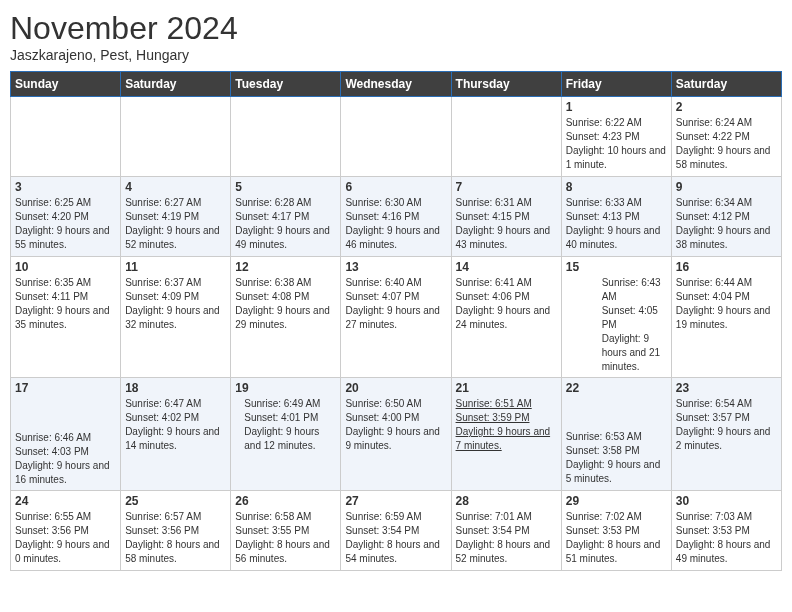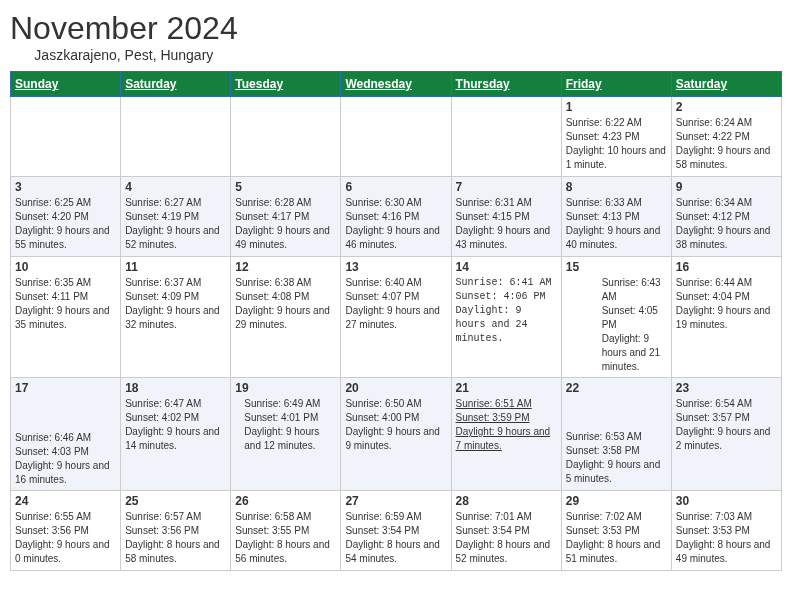--- a/index.html
+++ b/index.html
@@ -34,45 +34,44 @@
     .logo-blue {
       font-size: 16px;
       font-weight: bold;
       color: #2a6db5;
     }
     .logo-icon {
       width: 28px;
       height: 28px;
     }
     .title-block {
-      text-align: center;
+      text-align: left;
     }
     .month-title {
       font-size: 32px;
       font-weight: normal;
       color: #333;
     }
     .location {
       font-size: 14px;
       color: #333;
     }
     table {
       width: 100%;
       border-collapse: collapse;
       table-layout: fixed;
     }
     thead th {
-      background-color: #15803d;
+      background-color: #404040;
       color: #fff;
       font-size: 12px;
       font-weight: bold;
       padding: 5px 4px;
       text-align: left;
       border: 1px solid #2a6db5;
-      text-decoration: underline;
     }
     tbody td {
       border: 1px solid #ccc;
       vertical-align: top;
       padding: 3px 4px;
       font-size: 10.5px;
       color: #333;
       height: 80px;
     }
     tbody tr:nth-child(even) td {
@@ -202,21 +201,21 @@
 Daylight: 9 hours and 29 minutes.</div>
         </td>
         <td>
           <span class="day-num">13</span>
           <div class="day-info" style="white-space: pre-line;">Sunrise: 6:40 AM
 Sunset: 4:07 PM
 Daylight: 9 hours and 27 minutes.</div>
         </td>
         <td>
           <span class="day-num">14</span>
-          <div class="day-info" style="white-space: pre-line; font-family: Liberation Mono, monospace;">Sunrise: 6:41 AM
+          <div class="day-info" style="white-space: pre-line;">Sunrise: 6:41 AM
 Sunset: 4:06 PM
 Daylight: 9 hours and 24 minutes.</div>
         </td>
         <td>
           <span class="day-num">15</span>
           <div class="day-info" style="white-space: pre-line; margin-left: 36px;">Sunrise: 6:43 AM
 Sunset: 4:05 PM
 Daylight: 9 hours and 21 minutes.</div>
         </td>
         <td>

